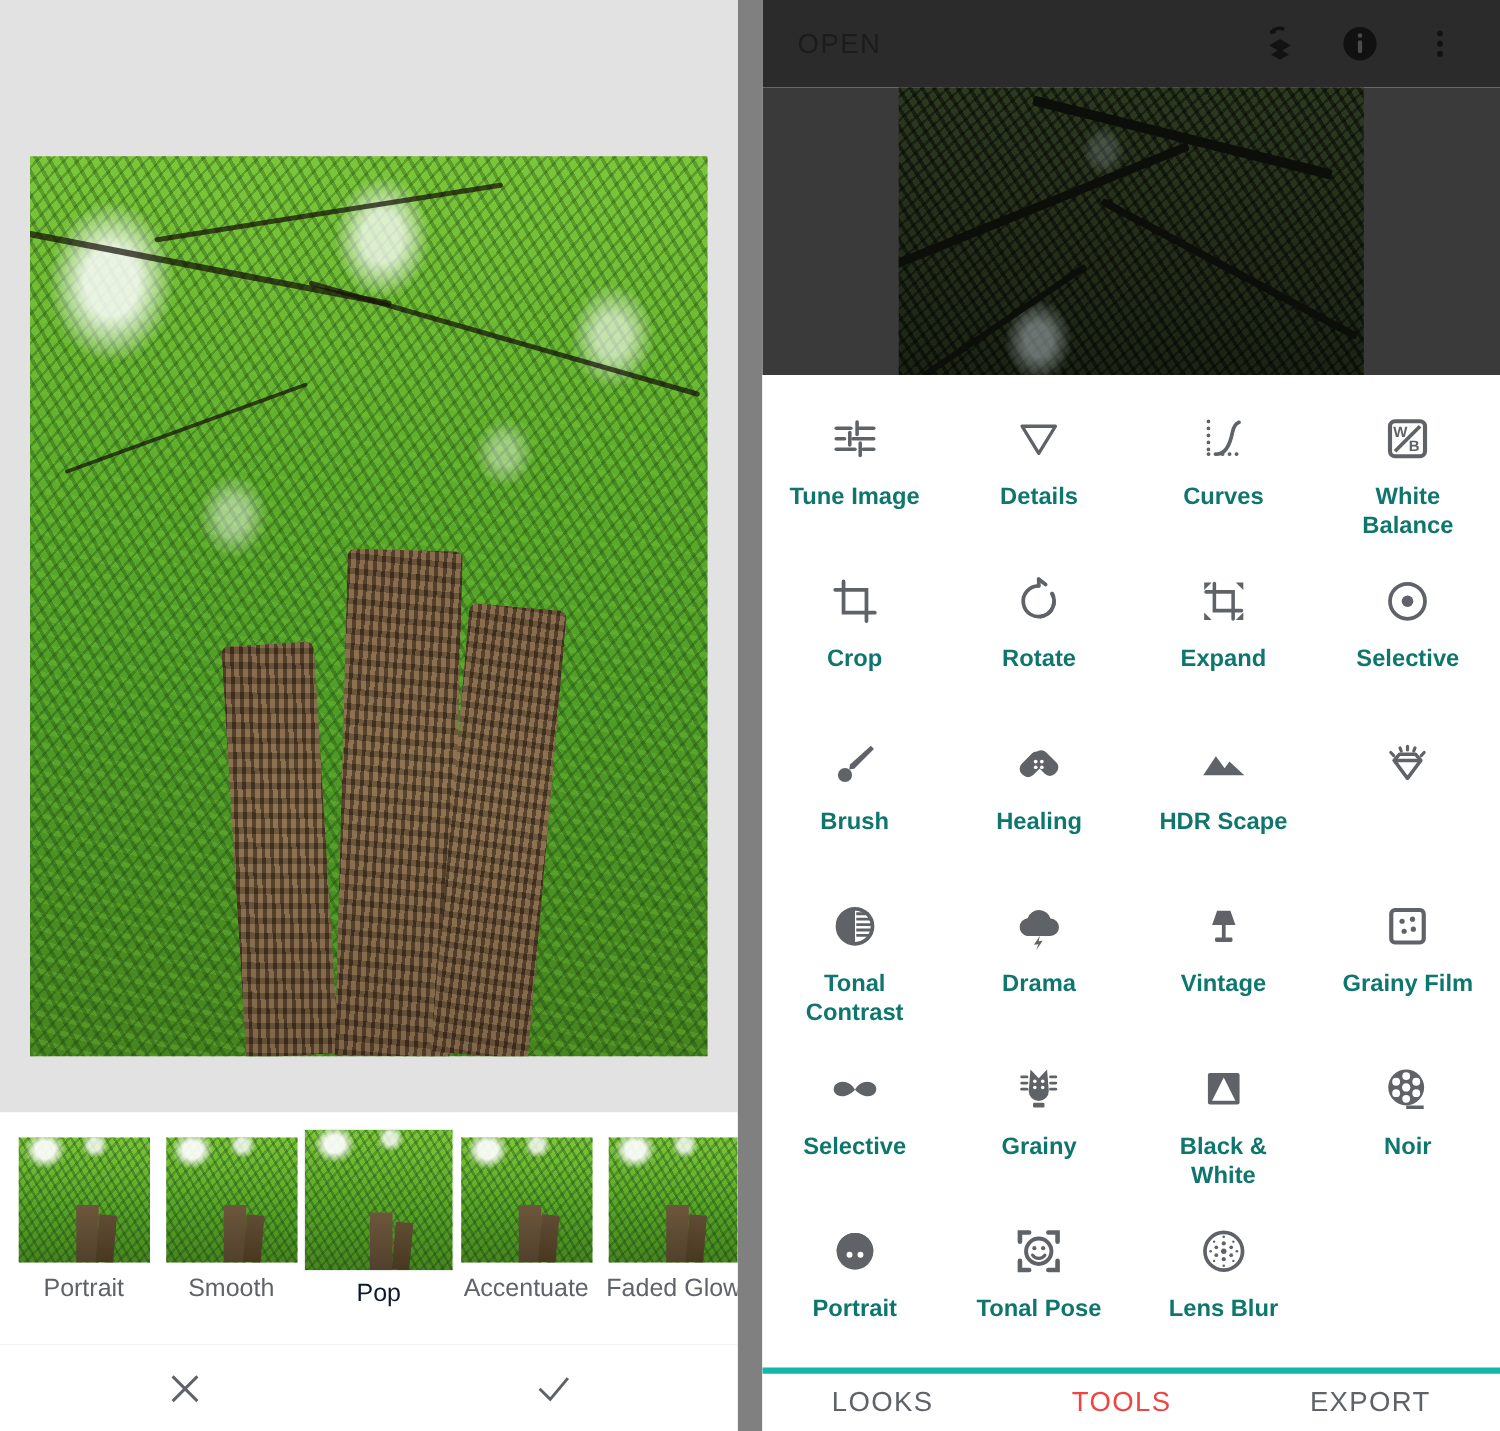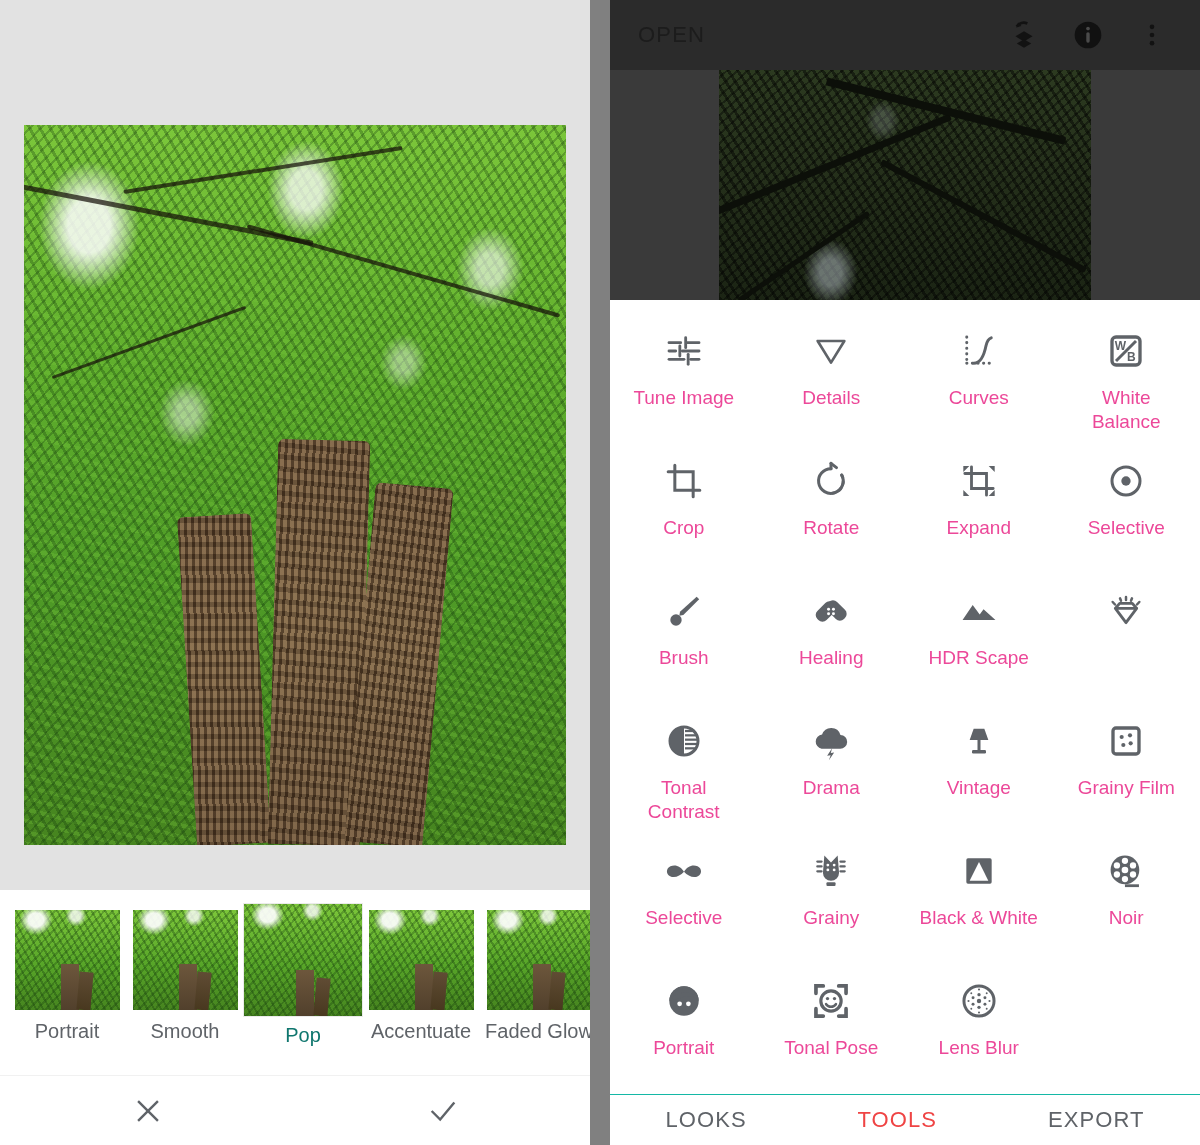--- a/index.html
+++ b/index.html
@@ -98,21 +98,21 @@
   .filter-item.selected .filter-thumb {
     width: 118px; height: 112px;
     margin-top: -6px;
     box-shadow: 0 0 0 1px rgba(0,0,0,.08);
   }
   .filter-label {
     margin-top: 10px;
     font-size: 20px; color: #5f6368;
     white-space: nowrap;
   }
-  .filter-item.selected .filter-label { color: #0f766e; margin-top: 8px; }
+  .filter-item.selected .filter-label { color: #0f172a; margin-top: 8px; }
 
   
   #left-actions {
     width: 590px; height: 70px;
     background: #ffffff;
     display: flex; align-items: center; justify-content: space-around;
     border-top: 1px solid #f1f1f1;
   }
   .action-btn {
     width: 60px; height: 52px;
@@ -185,28 +185,29 @@
     align-items: center; justify-content: flex-start;
     cursor: pointer;
     padding-top: 14px;
   }
   .tool-icon {
     height: 46px; width: 52px;
     display: flex; align-items: center; justify-content: center;
   }
   .tool-label {
     margin-top: 12px;
-    font-size: 19px; color: #ec4899;
+    font-size: 19px; color: #0f766e;
     text-align: center; line-height: 1.25;
     max-width: 120px;
+    font-weight: bold;
   }
   #bottom-nav {
     width: 590px; height: 65px;
     background: #ffffff;
-    border-top: 1px solid #14b8a6;
+    border-top: 5px solid #14b8a6;
     display: flex; align-items: center; justify-content: space-around;
   }
   .nav-item {
     font-size: 22px; letter-spacing: 1.1px;
     color: #5f6368; cursor: pointer;
     padding: 8px 18px;
   }
   .nav-item.active { color: #ef4444; }
   svg { display: block; }
 </style>

